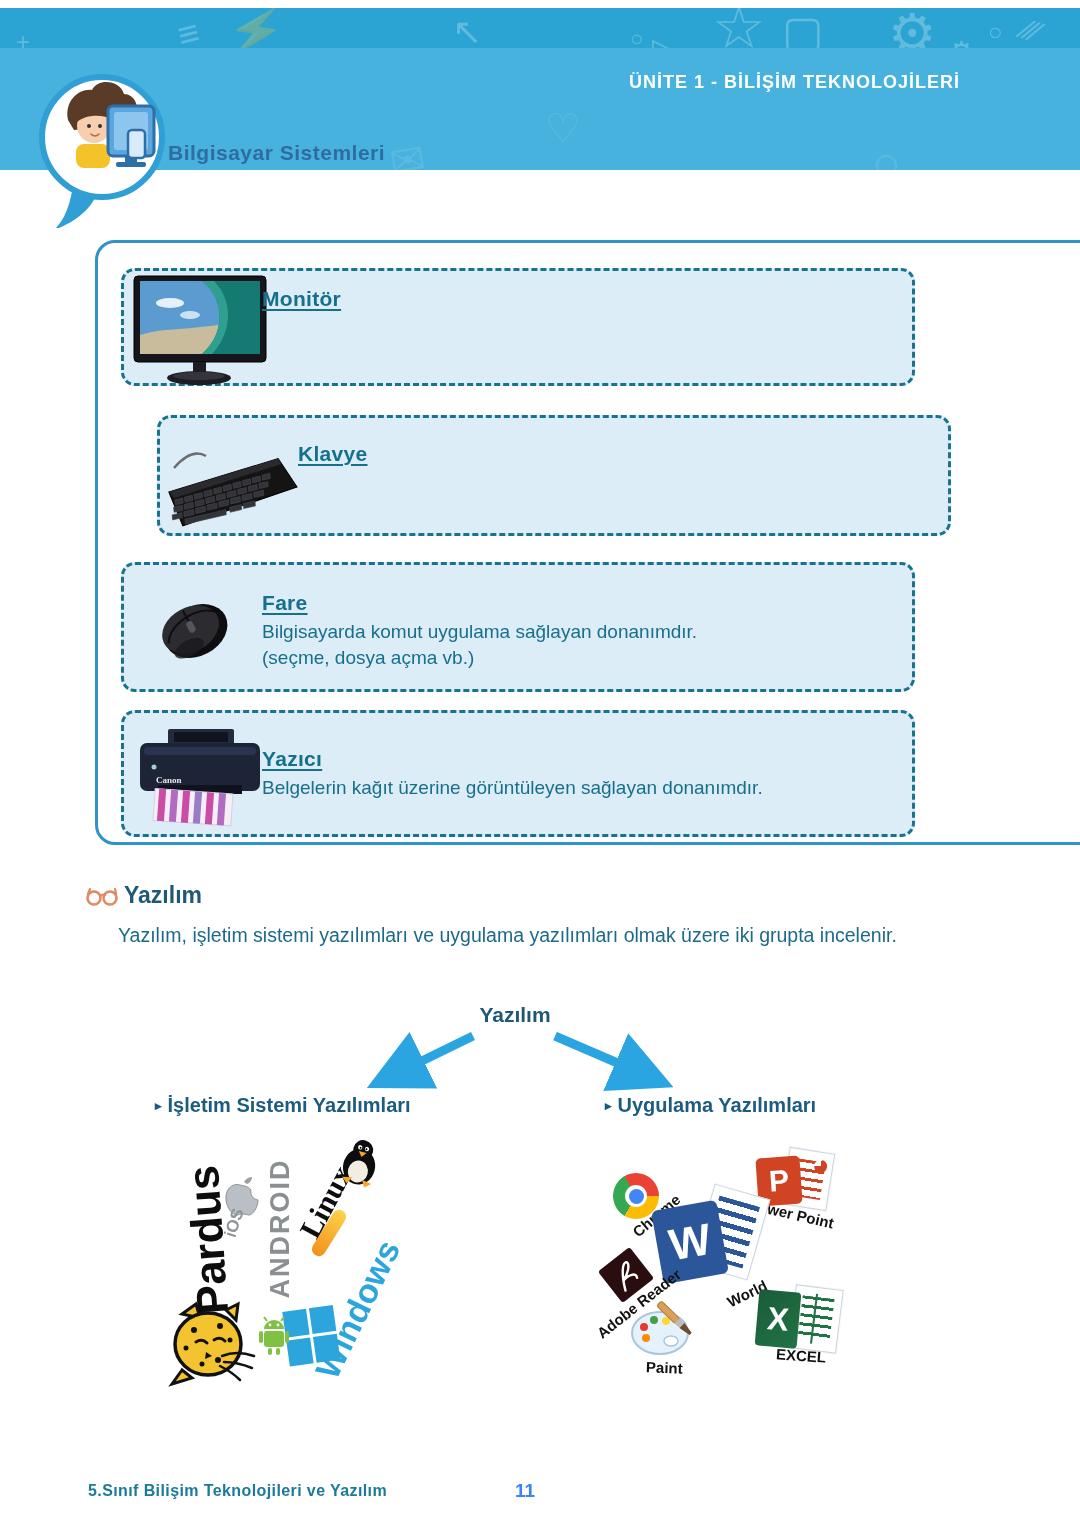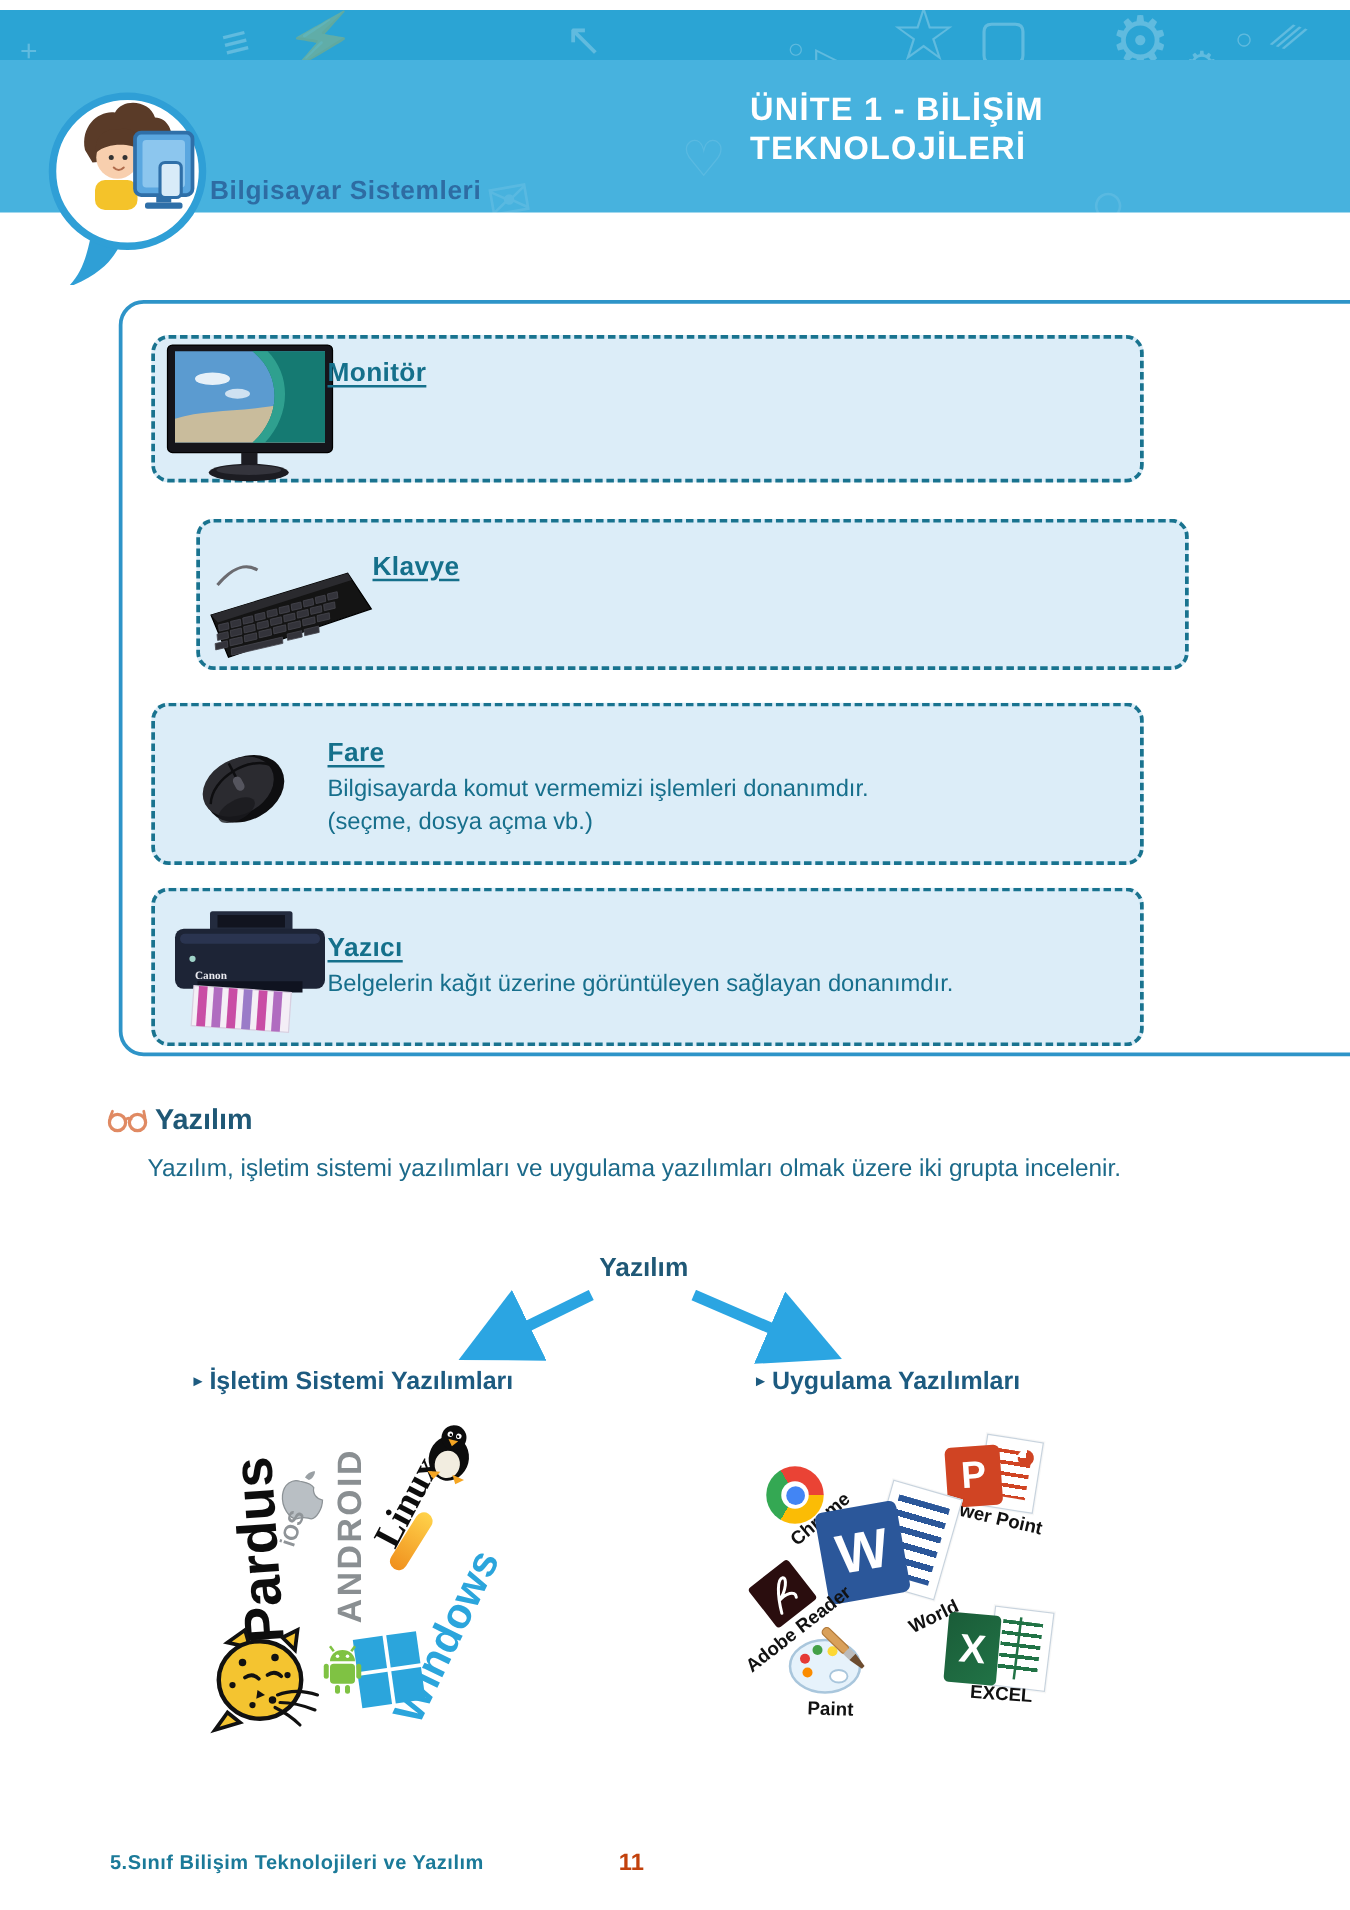--- a/index.html
+++ b/index.html
@@ -19,22 +19,22 @@
   .d8{left:652px;top:26px;font-size:30px;}
   .d9{left:782px;top:2px;font-size:44px;}
   .d10{left:888px;top:-2px;font-size:54px;}
   .d11{left:948px;top:30px;font-size:30px;}
   .d12{left:988px;top:12px;font-size:24px;}
   .d13{left:1024px;top:8px;font-size:30px;transform:rotate(18deg);}
   .band-decor{position:absolute;color:rgba(255,255,255,.10);line-height:1;}
   .b1{left:390px;top:92px;font-size:42px;transform:rotate(-10deg);}
   .b2{left:545px;top:60px;font-size:40px;}
   .b3{left:872px;top:92px;font-size:48px;}
-  .unit-title{position:absolute;left:600px;top:72px;width:360px;text-align:left;
-      color:#ffffff;font-size:26px;font-weight:700;letter-spacing:1px;}
+  .unit-title{position:absolute;left:600px;top:72px;width:360px;text-align:right;
+      color:#ffffff;font-size:18px;font-weight:700;letter-spacing:1px;}
   .mascot{position:absolute;left:28px;top:70px;width:152px;height:158px;}
   .section-title{position:absolute;left:168px;top:141px;color:#2E6CA3;font-size:21px;font-weight:700;letter-spacing:.5px;}
   
   .hw-box{position:absolute;left:95px;top:240px;width:1023px;height:605px;background:#ffffff;
       border:3px solid #2E94C8;border-radius:20px;box-sizing:border-box;}
   .hw-card{position:absolute;left:23px;width:794px;background:#DCEDF8;border:3px dashed #19738F;
       border-radius:14px;box-sizing:border-box;}
   .card-1{top:25px;height:118px;}
   .card-2{top:172px;height:121px;margin-left:36px;}
   .card-3{top:319px;height:130px;}
@@ -110,21 +110,21 @@
       repeating-linear-gradient(#217346 0 3px,transparent 3px 9px);}
   .excel-doc .vline{position:absolute;left:20px;top:6px;bottom:6px;width:2px;background:#217346;}
   .excel-sq{position:absolute;left:177px;top:156px;width:42px;height:56px;background:linear-gradient(135deg,#1a5c38,#217346);
       border-radius:4px;transform:rotate(5deg);display:flex;align-items:center;justify-content:center;
       color:#fff;font-size:32px;font-weight:700;}
   .adobe-sq{position:absolute;left:26px;top:120px;width:40px;height:40px;background:#2a0d0e;
       transform:rotate(-38deg);border-radius:3px;}
   .paint-icon{position:absolute;left:50px;top:158px;}
   
   .footer-left{position:absolute;left:88px;top:1482px;color:#1B7A99;font-size:16px;font-weight:700;letter-spacing:.4px;}
-  .page-number{position:absolute;left:495px;top:1480px;width:40px;text-align:left;color:#c2410c;font-size:19px;font-weight:700;}
+  .page-number{position:absolute;left:495px;top:1480px;width:40px;text-align:right;color:#3b82f6;font-size:19px;font-weight:700;}
 </style>
 </head>
 <body>
 
 <div class="page">
 
   <div class="strip-top">
     <span class="decor d1">+</span>
     <span class="decor d2">≡</span>
     <span class="decor d3">⚡</span>
@@ -235,21 +235,21 @@
           <ellipse cx="50" cy="40" rx="33" ry="25" fill="#0e0e10"></ellipse>
           <ellipse cx="46" cy="36" rx="30" ry="22" fill="#2b2b30"></ellipse>
           <path d="M20 38 C30 20 66 18 78 34" stroke="#0e0e10" stroke-width="2" fill="none"></path>
           <path d="M48 16 L48 34" stroke="#0e0e10" stroke-width="2"></path>
           <rect x="44" y="28" width="7" height="12" rx="3.5" fill="#55555e"></rect>
           <ellipse cx="36" cy="52" rx="16" ry="8" fill="#1a1a1e" opacity=".8"></ellipse>
         </g>
       </svg>
       <div class="card-text" style="top:26px;">
         <div class="card-title">Fare</div>
-        <div class="card-desc">Bilgisayarda komut vermemizi işlemleri donanımdır.</div>
+        <div class="card-desc">Bilgisayarda komut uygulama sağlayan donanımdır.</div>
         <div class="card-desc" style="margin-top:0;">(seçme, dosya açma vb.)</div>
       </div>
     </div>
 
     <div class="hw-card card-4">
       <svg class="card-icon" style="left:6px;top:14px;" width="140" height="100" viewBox="0 0 140 100">
         <rect x="38" y="2" width="66" height="16" rx="2" fill="#232b3e"></rect>
         <rect x="44" y="5" width="54" height="10" fill="#11141f"></rect>
         <rect x="10" y="16" width="120" height="48" rx="7" fill="#1D2436"></rect>
         <rect x="10" y="16" width="120" height="10" rx="5" fill="#2a3click4a" opacity=".0"></rect>

